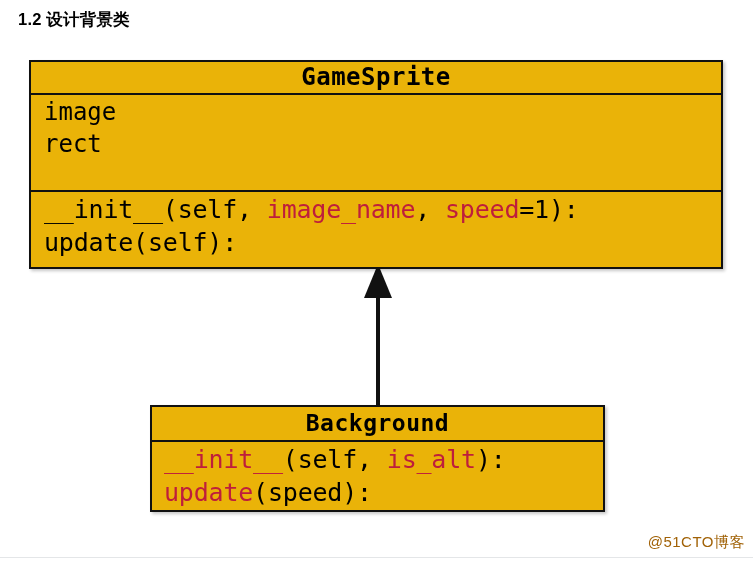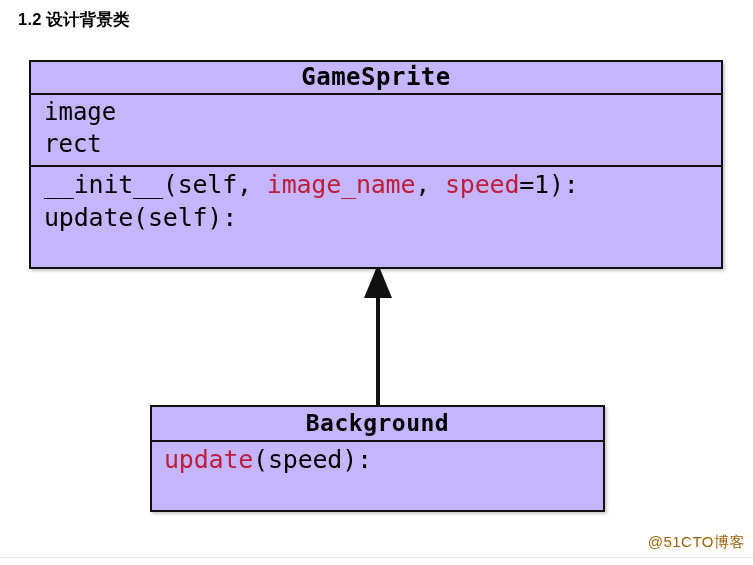--- a/index.html
+++ b/index.html
@@ -29,21 +29,21 @@
     font-size: 16.5px;
     font-weight: bold;
     color: #000000;
     letter-spacing: 0.2px;
     white-space: nowrap;
   }
 
   
   .uml-box {
     position: absolute;
-    background: #c4b5fd;
+    background: #eab308;
     border: 2.5px solid #111111;
     box-sizing: border-box;
     box-shadow: 2px 2px 3px rgba(0,0,0,0.22);
     z-index: 3;
   }
 
   .uml-title {
     text-align: center;
     font-family: "DejaVu Sans Mono", "Liberation Mono", monospace;
     font-weight: bold;
@@ -86,20 +86,21 @@
     height: 72px;
     padding: 1px 0 0 13px;
   }
   #gamesprite-attributes .uml-line {
     font-size: 24px;
     line-height: 32px;
   }
   #gamesprite-methods {
     height: 100px;
     padding: 1px 16px 0 13px;
+    margin-top: 25px;
   }
   #gamesprite-methods .uml-line {
     font-size: 25px;
     line-height: 33px;
     letter-spacing: -0.2px;
   }
 
   
   #background-box {
     left: 150px;
@@ -181,20 +182,21 @@
   <svg id="inheritance-arrow" viewBox="0 0 46 168">
     <line x1="23" y1="168" x2="23" y2="24" stroke="#111111" stroke-width="4"></line>
     <polygon points="23,2 9,36 37,36" fill="#111111"></polygon>
   </svg>
 
   <div class="uml-box" id="background-box">
 
     <div class="uml-title">Background</div>
 
     <div class="uml-compartment" id="background-methods">
+      <div class="uml-line"><span class="red">__init__</span><span class="blk">(self, </span><span class="red">is_alt</span><span class="blk">):</span></div>
       <div class="uml-line"><span class="red">update</span><span class="blk">(speed):</span></div>
     </div>
   </div>
 
   <div class="watermark">@51CTO博客</div>
 
   <div class="bottom-rule"></div>
 </div>
 
 </body></html>

